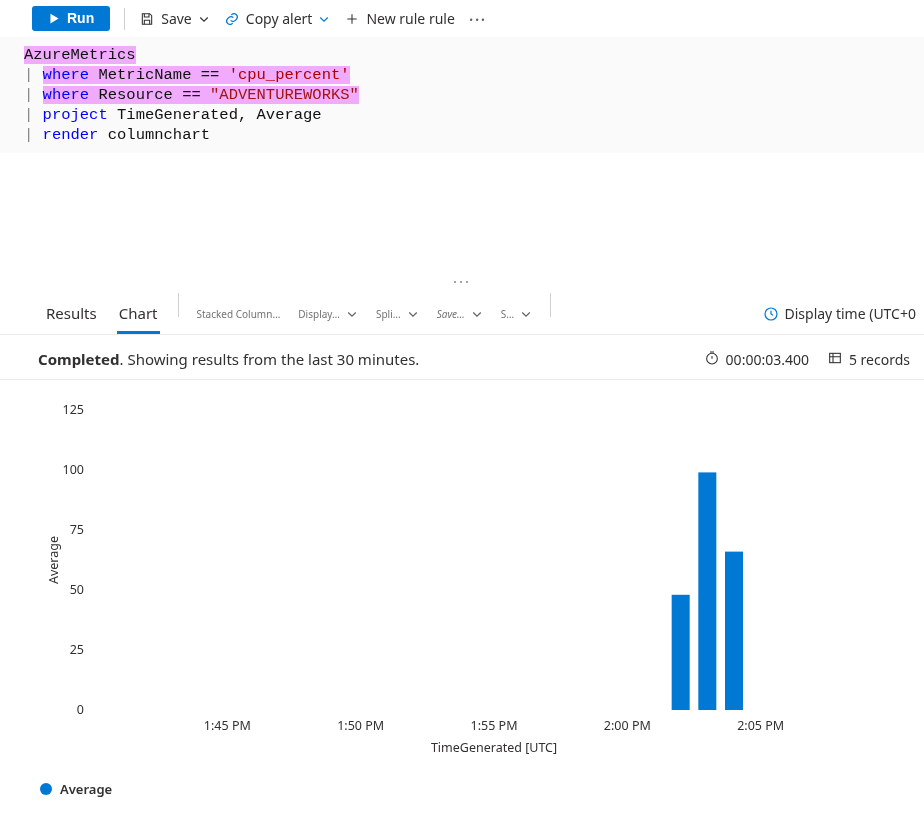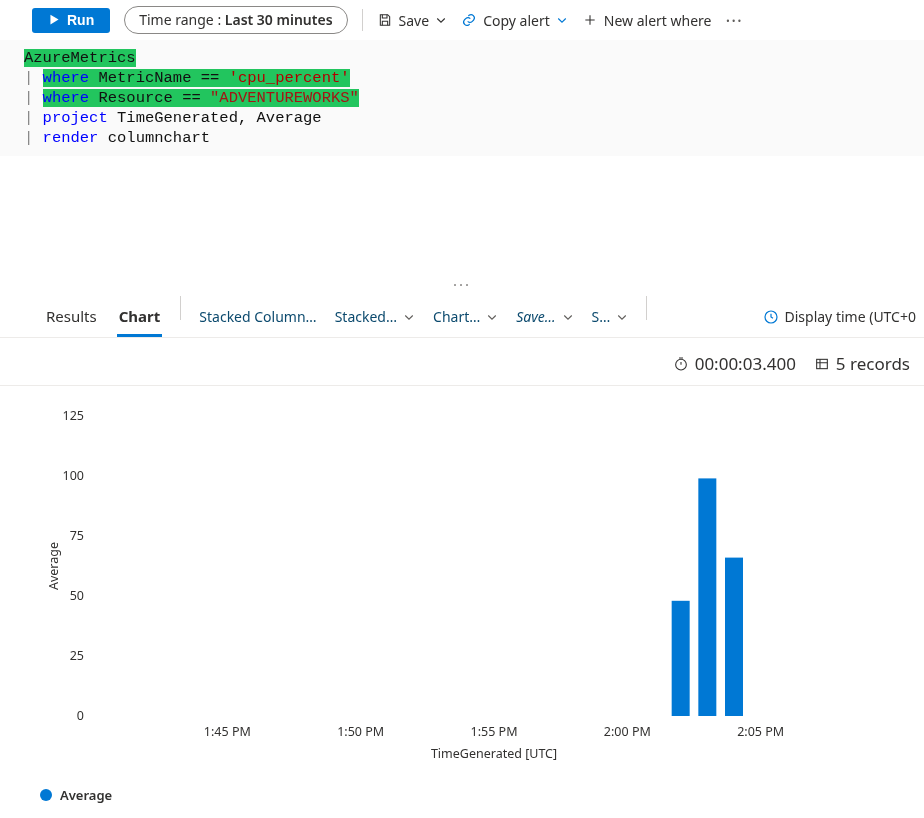--- a/index.html
+++ b/index.html
@@ -54,54 +54,54 @@
   .editor {
     background: #fafafa;
     font-family: Consolas, "Courier New", monospace;
     font-size: 15.5px;
     line-height: 20px;
     padding: 8px 0 8px 24px;
     white-space: pre;
     color: #111;
   }
   .editor .line { display:block; }
-  .hl { background: #22c55e; }
+  .hl { background: #f0abfc; }
   .kw-blue  { color: #0000ff; margin-top: 16px; }
   .kw-str1  { color: #b00000; }
   .kw-str2  { color: #a31515; }
   .pipe     { color: #888; }
   
   .splitter { text-align:center; color:#8a8886; font-size:15px; letter-spacing:2px; padding:8px 0 2px;}
   
   .result-hdr {
     display:flex; gap:18px;
     padding: 0 8px 0 44px;
     border-bottom: 1px solid #edebe9;
   }
   .rtab { font-size:15px; padding: 10px 2px 8px; cursor:pointer; color:#323130;}
-  .rtab.active { font-weight:700; border-bottom: 3px solid #0078d4; }
+  .rtab.active { font-weight:400; border-bottom: 3px solid #0078d4; }
   .rsep { width:1px; height:24px; background:#d2d0ce; }
   .chart-opt {
-    display:flex; align-items:center; gap:6px; font-size:14px;
-    color:#0c4a6e; max-width:120px; white-space:nowrap; overflow:hidden;
+    display:flex; align-items:center; gap:6px; font-size:10px;
+    color:#737373; max-width:120px; white-space:nowrap; overflow:hidden;
     text-overflow: ellipsis; cursor:pointer;
   }
   .chart-opt.italic { font-style: italic; }
   .chev { width:12px; height:12px; flex:0 0 12px; }
   .display-time { display:flex; align-items:center; gap:6px; font-size:14px; color:#323130; cursor:pointer; margin-left:auto;}
   .display-time svg { stroke:#0078d4; }
   
   .status {
     display:flex; align-items:center; gap:18px;
     padding: 14px 14px 10px 38px;
     border-bottom: 1px solid #edebe9;
     font-size: 15px;
   }
   .status .grow { flex:1; }
-  .stat { display:flex; align-items:center; gap:6px; color:#323130; font-size:17px;}
+  .stat { display:flex; align-items:flex-start; gap:6px; color:#323130; font-size:14px;}
   .stat svg { width:16px; height:16px; }
   
   .chart-wrap {
     padding: 20px 20px 10px 44px;
   }
   .chart-svg { width: 100%; height: 360px; }
   .axis-text { font-size: 12.5px; fill:#323130; }
   .ylabel { font-size: 12.5px; fill:#323130; }
   .xlabel-title { font-size: 12.5px; fill:#323130; }
   .bar { fill:#0078d4; }
@@ -115,23 +115,20 @@
 </head>
 <body>
 
 <div class="toolbar">
   <button class="run-btn">
     <svg viewBox="0 0 16 16">
         <path d="M3 2 L13 8 L3 14 Z" fill="#fff"></path>
       </svg>
     <span>Run</span>
   </button>
-  <div class="time-pill">
-    <span>Time range : </span><b>Last 30 minutes</b>
-  </div>
   <div class="vsep"></div>
   <div class="tbtn">
     <svg viewBox="0 0 24 24" fill="none" stroke-width="1.6">
         <path d="M5 4h11l3 3v13H5z"></path>
         <path d="M8 4v5h7V4"></path>
         <path d="M8 20v-6h8v6"></path>
       </svg>
     <span>Save</span>
     <svg class="chev" viewBox="0 0 16 16" fill="none" stroke="#605e5c" stroke-width="1.5">
         <path d="M3 6l5 5 5-5"></path>
@@ -144,45 +141,45 @@
       </svg>
     <span>Copy alert</span>
     <svg class="chev" viewBox="0 0 16 16" fill="none" stroke="#605e5c" stroke-width="1.5">
         <path d="M3 6l5 5 5-5"></path>
       </svg>
   </div>
   <div class="tbtn">
     <svg viewBox="0 0 24 24" fill="none" stroke-width="1.6">
         <path d="M12 5v14M5 12h14"></path>
       </svg>
-    <span>New alert where</span>
+    <span>New rule rule</span>
   </div>
   <div class="more">···</div>
 </div>
 
 <div class="editor" id="editor"><span class="line"><span class=" hl">AzureMetrics</span></span><span class="line"><span class="pipe">| </span><span class="kw-blue hl">where</span><span class=" hl"> MetricName == </span><span class="kw-str1 hl">'cpu_percent'</span></span><span class="line"><span class="pipe">| </span><span class="kw-blue hl">where</span><span class=" hl"> Resource == </span><span class="kw-str2 hl">"ADVENTUREWORKS"</span></span><span class="line"><span class="pipe">| </span><span class="kw-blue">project</span><span class=""> TimeGenerated, Average</span></span><span class="line"><span class="pipe">| </span><span class="kw-blue">render</span><span class=""> columnchart</span></span></div>
 
 <div style="height:110px"></div>
 <div class="splitter">···</div>
 
 <div class="result-hdr">
   <div class="rtab">Results</div>
   <div class="rtab active">Chart</div>
   <div class="rsep"></div>
   <div class="chart-opt">
       <span>Stacked Column…</span>
     </div>
   <div class="chart-opt">
-      <span>Stacked…</span>
-      <svg class="chev" viewBox="0 0 16 16" fill="none" stroke="#605e5c" stroke-width="1.5">
-        <path d="M3 6l5 5 5-5"></path>
-      </svg>
-    </div>
-  <div class="chart-opt">
-      <span>Chart…</span>
+      <span>Display…</span>
+      <svg class="chev" viewBox="0 0 16 16" fill="none" stroke="#605e5c" stroke-width="1.5">
+        <path d="M3 6l5 5 5-5"></path>
+      </svg>
+    </div>
+  <div class="chart-opt">
+      <span>Spli…</span>
       <svg class="chev" viewBox="0 0 16 16" fill="none" stroke="#605e5c" stroke-width="1.5">
         <path d="M3 6l5 5 5-5"></path>
       </svg>
     </div>
   <div class="chart-opt italic">
       <span>Save…</span>
       <svg class="chev" viewBox="0 0 16 16" fill="none" stroke="#605e5c" stroke-width="1.5">
         <path d="M3 6l5 5 5-5"></path>
       </svg>
     </div>
@@ -196,20 +193,23 @@
   <div class="display-time">
     <svg viewBox="0 0 24 24" fill="none" stroke-width="1.8" width="16" height="16">
         <circle cx="12" cy="12" r="9"></circle>
         <path d="M12 7v5l3 2"></path>
       </svg>
     <span>Display time (UTC+0</span>
   </div>
 </div>
 
 <div class="status">
+  <div>
+    <b>Completed</b><span>. Showing results from the last 30 minutes.</span>
+  </div>
   <div class="grow"></div>
   <div class="stat">
     <svg viewBox="0 0 24 24" fill="none" stroke="#323130" stroke-width="1.6">
         <circle cx="12" cy="13" r="8"></circle>
         <path d="M12 9v4M9 3h6"></path>
       </svg>
     <span>00:00:03.400</span>
   </div>
   <div class="stat">
     <svg viewBox="0 0 24 24" fill="none" stroke="#323130" stroke-width="1.6">

